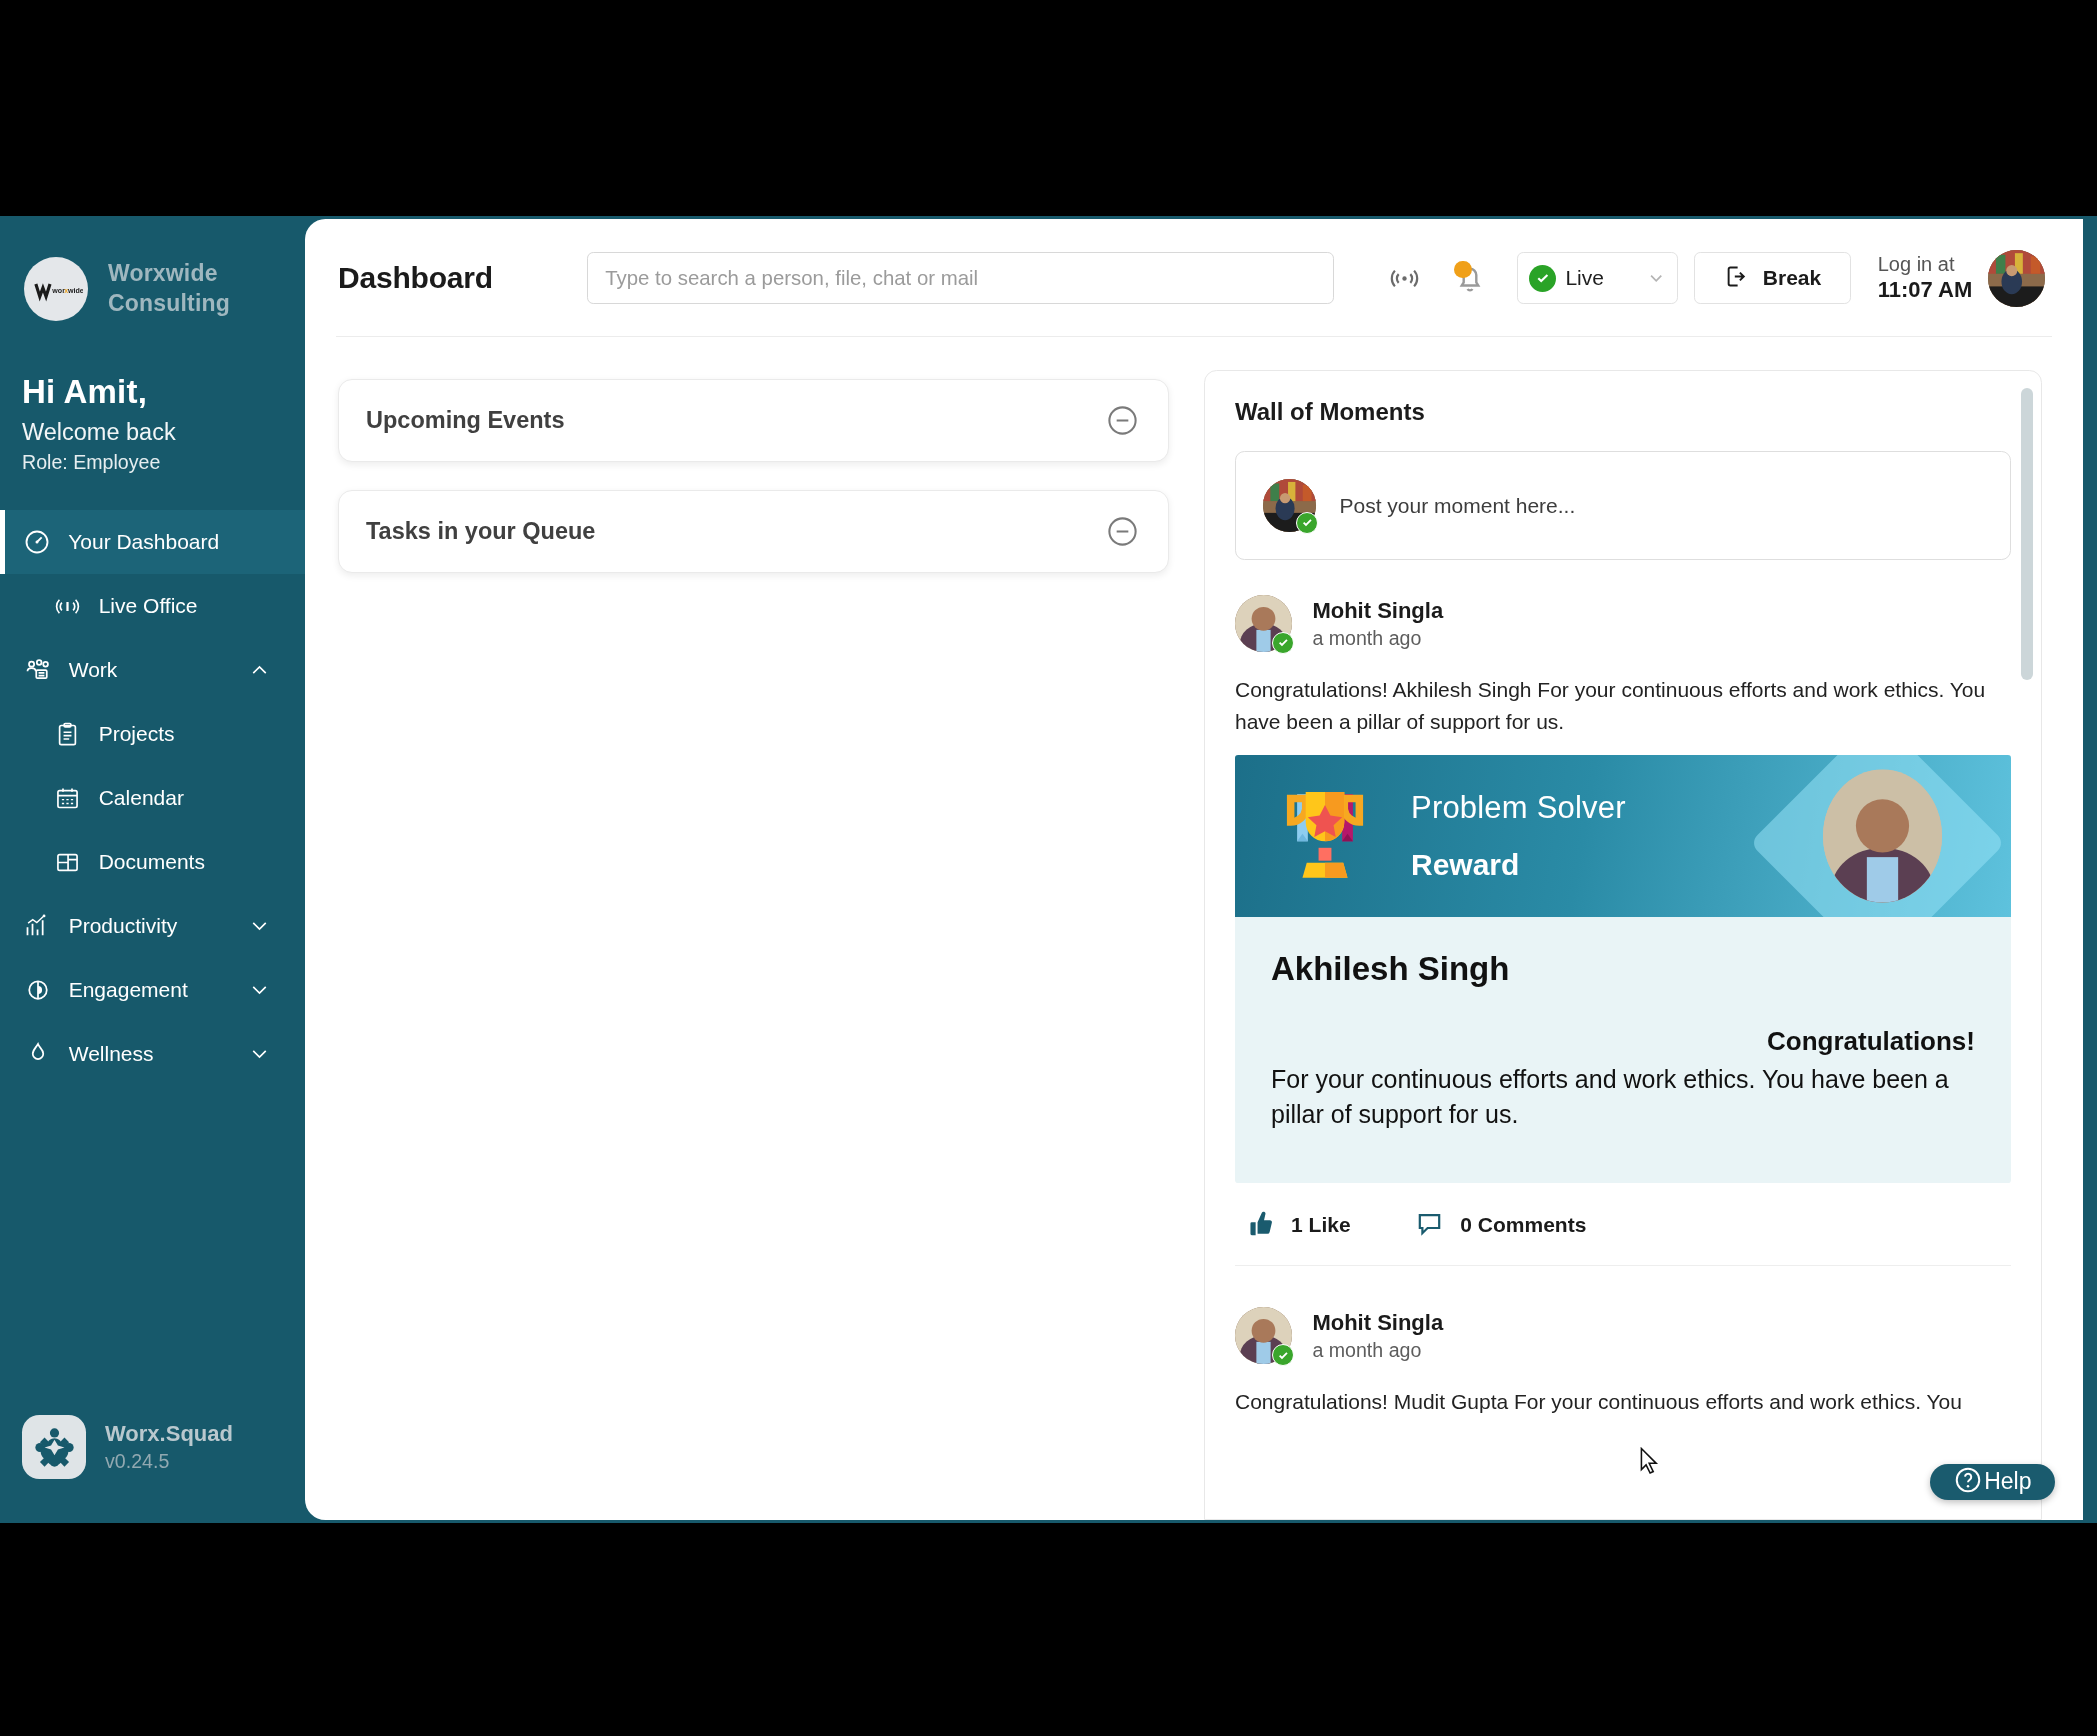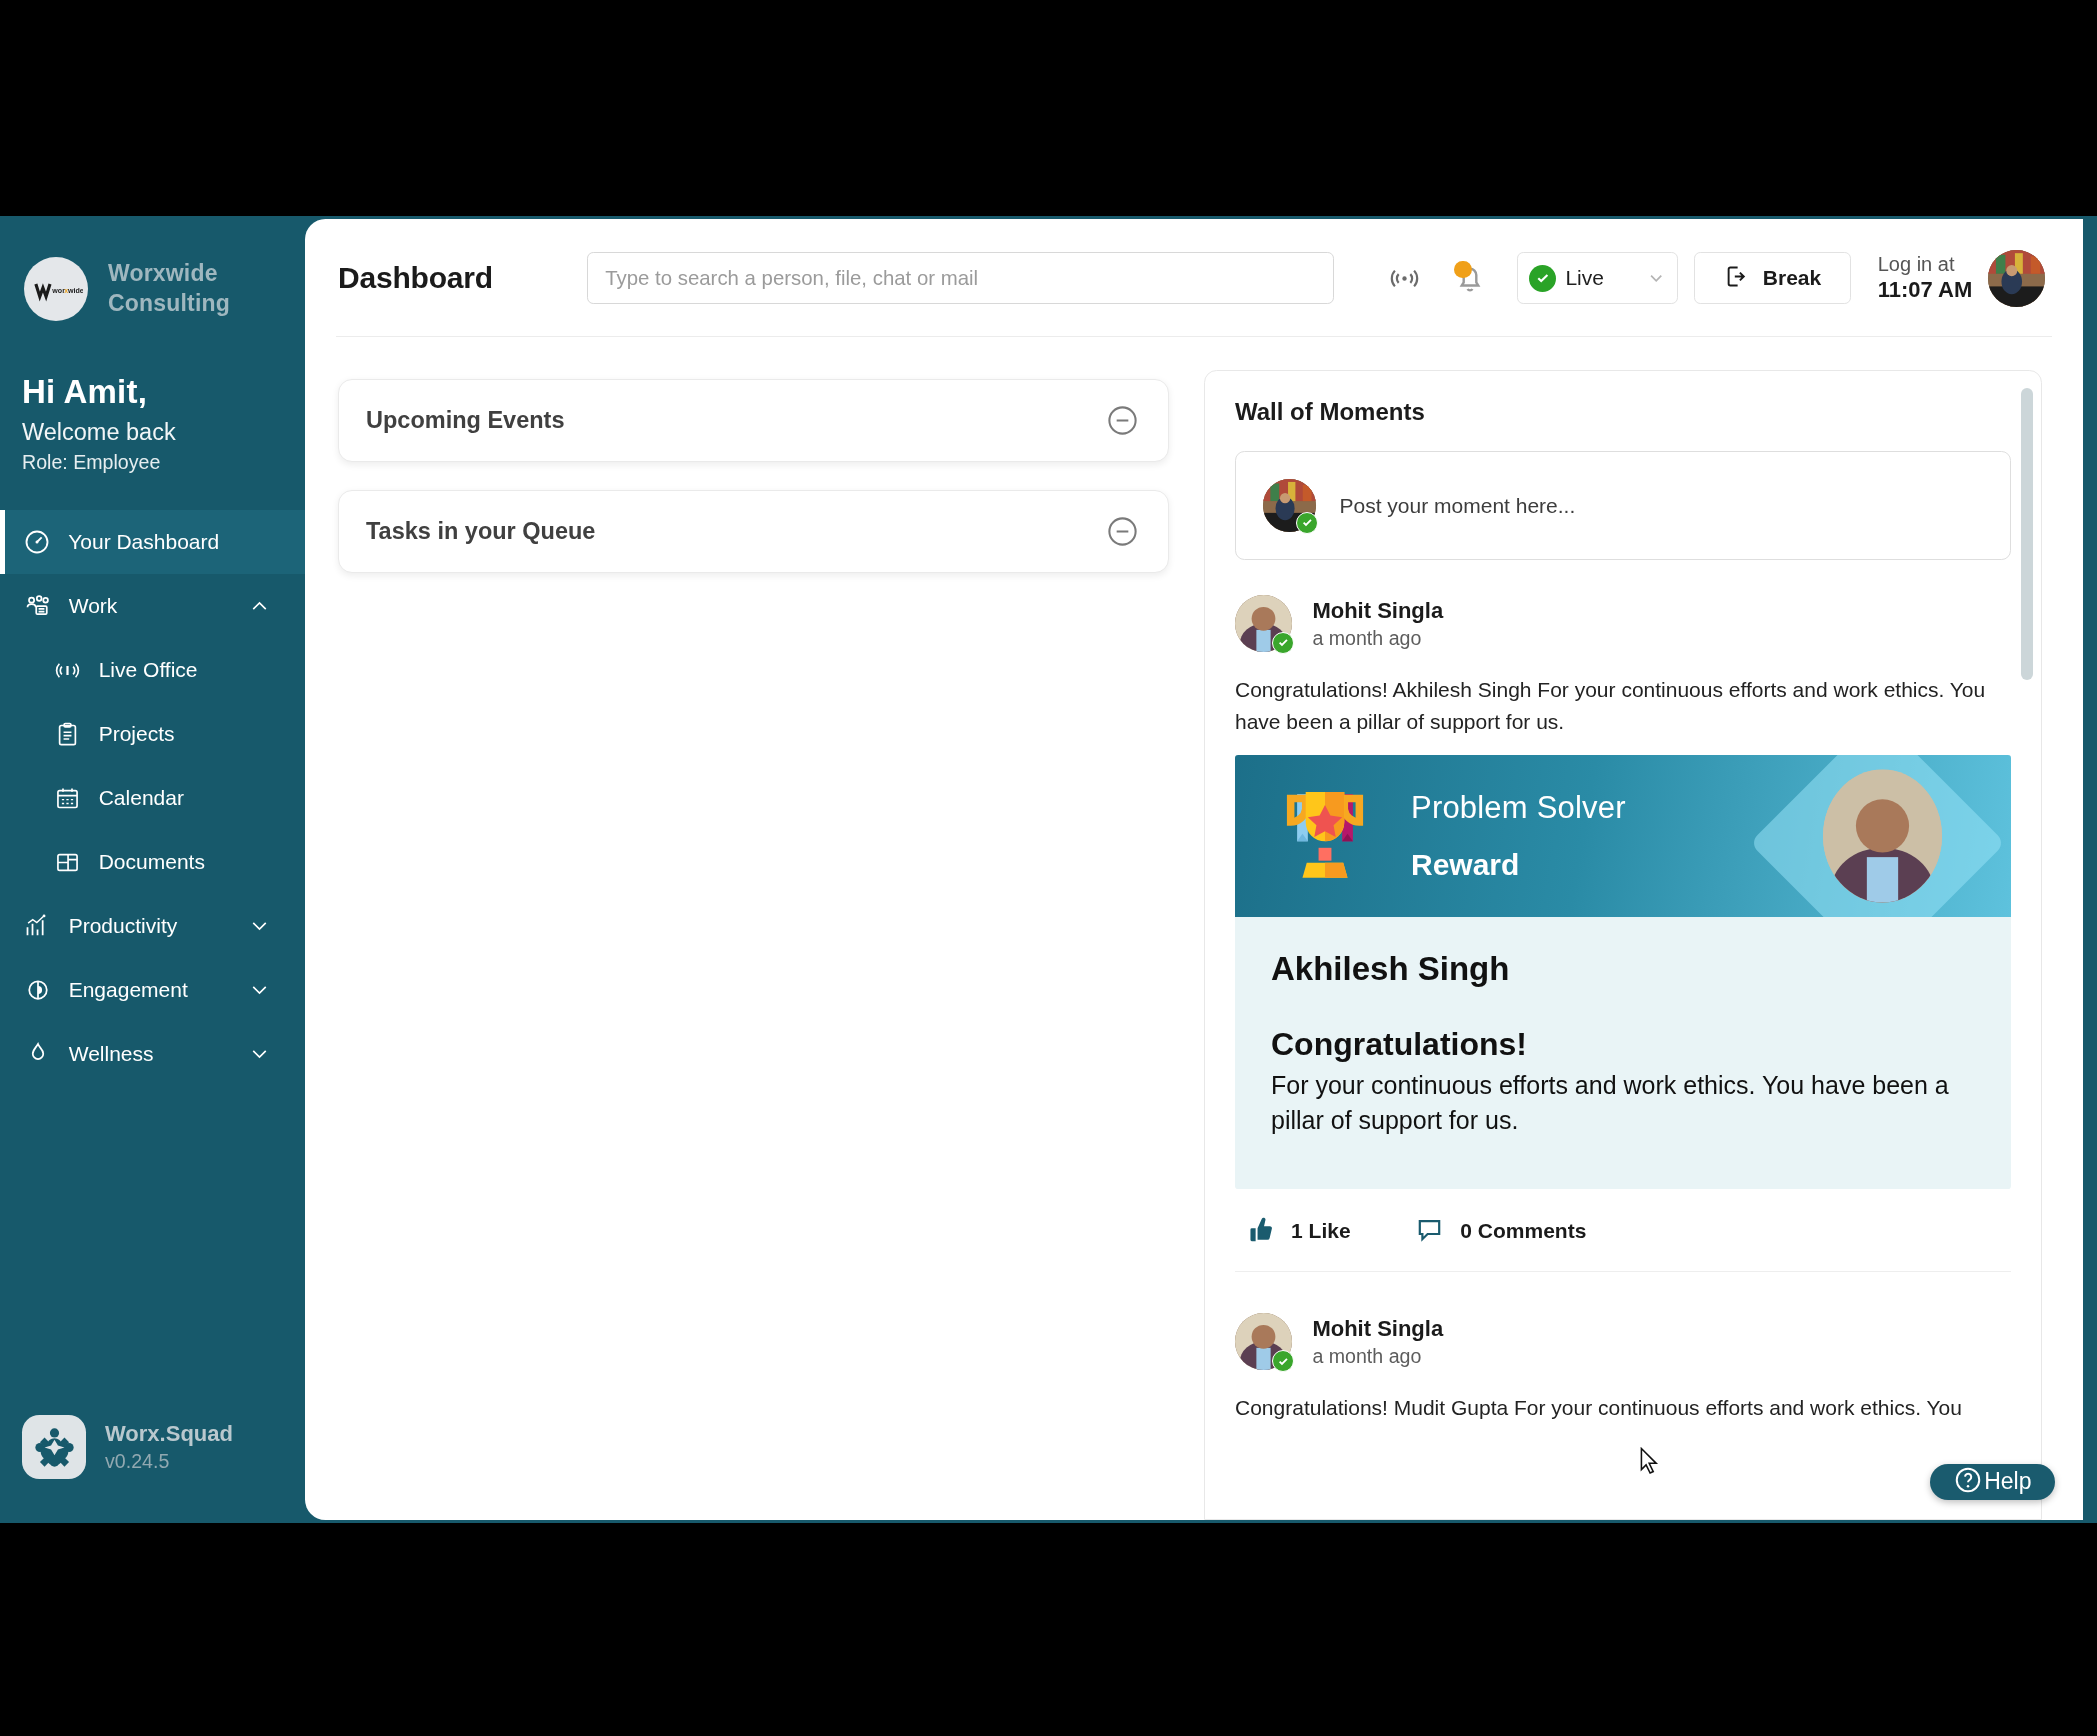--- a/index.html
+++ b/index.html
@@ -256,21 +256,21 @@
     transform: rotate(45deg);
     border-radius: 11px;
   }
   .award-photo {
     position:absolute; left: 6.3px; top: 0;
     width: 119px; height: 133px; border-radius: 50%;
     overflow:hidden; background:#cbbfa8;
   }
   .award-body { padding: 33px 36px 50px 36px; }
   .award-name { font-size: 33px; font-weight: 700; color:#111; }
-  .award-congrats { font-size: 32px; font-weight: 700; color:#111; margin-top: 38px;}
+  .award-congrats { font-size: 26px; font-weight: 700; color:#111; margin-top: 38px; text-align: right;}
   .award-desc { font-size: 25px; color:#111; line-height:1.42; margin-top: 4.7px;}
 
   .post-actions {
     display:flex; align-items:center; gap: 63px;
     padding: 25px 3.1px 23.5px 9.4px;
     border-bottom: 1.6px solid #eee;
   }
   .act { display:flex; align-items:center; gap: 15.7px; cursor:pointer; }
   .act-label { font-size: 21px; font-weight:700; color:#1b1b1b; }
 
@@ -333,47 +333,47 @@
         <span class="nav-ico">
           <svg width="28" height="28" viewBox="0 0 24 24" fill="none" stroke="#ffffff" stroke-width="1.6">
             <circle cx="12" cy="12" r="9"></circle>
               <path d="M12 12 L16 8"></path>
               <circle cx="12" cy="12" r="1.3" fill="#fff" stroke="none"></circle>
           </svg>
         </span>
         <span class="nav-label">Your Dashboard</span>
       </div>
 
+      <div class="nav-item sub">
+        <span class="nav-ico">
+          <svg width="27" height="27" viewBox="0 0 24 24" fill="none" stroke="#fff" stroke-width="1.5">
+            <path d="M7 8.5a5 5 0 000 7M17 8.5a5 5 0 010 7M4.8 6a8.5 8.5 0 000 12M19.2 6a8.5 8.5 0 010 12"></path>
+            <path d="M12 8v8" stroke-width="2"></path>
+          </svg>
+        </span>
+        <span class="nav-label">Live Office</span>
+      </div>
+
       <div class="nav-item">
         <span class="nav-ico">
           <svg width="28" height="28" viewBox="0 0 24 24" fill="none" stroke="#ffffff" stroke-width="1.5">
             <circle cx="6.5" cy="7" r="2.2"></circle>
               <circle cx="13" cy="5.5" r="2"></circle>
               <circle cx="18.5" cy="7" r="2"></circle>
             <path d="M3 13c0-1.6 1.6-2.6 3.5-2.6S10 11.4 10 13"></path>
             <rect x="10.5" y="12" width="9" height="7" rx="1"></rect>
               <path d="M12.5 14.5h5M12.5 16.8h5"></path>
           </svg>
         </span>
         <span class="nav-label">Work</span>
         <span class="chev">
           <svg width="25" height="25" viewBox="0 0 24 24" fill="none" stroke="#fff" stroke-width="1.6">
               <path d="M6 15l6-6 6 6"></path>
             </svg>
         </span>
-      </div>
-
-      <div class="nav-item sub">
-        <span class="nav-ico">
-          <svg width="27" height="27" viewBox="0 0 24 24" fill="none" stroke="#fff" stroke-width="1.5">
-            <path d="M7 8.5a5 5 0 000 7M17 8.5a5 5 0 010 7M4.8 6a8.5 8.5 0 000 12M19.2 6a8.5 8.5 0 010 12"></path>
-            <path d="M12 8v8" stroke-width="2"></path>
-          </svg>
-        </span>
-        <span class="nav-label">Live Office</span>
       </div>
 
       <div class="nav-item sub">
         <span class="nav-ico">
           <svg width="27" height="27" viewBox="0 0 24 24" fill="none" stroke="#fff" stroke-width="1.5">
             <rect x="5" y="4" width="14" height="17" rx="1.5"></rect>
               <rect x="9" y="2.2" width="6" height="3" rx="1"></rect>
             <path d="M8.5 10h7M8.5 13h7M8.5 16h5"></path>
           </svg>
         </span>

